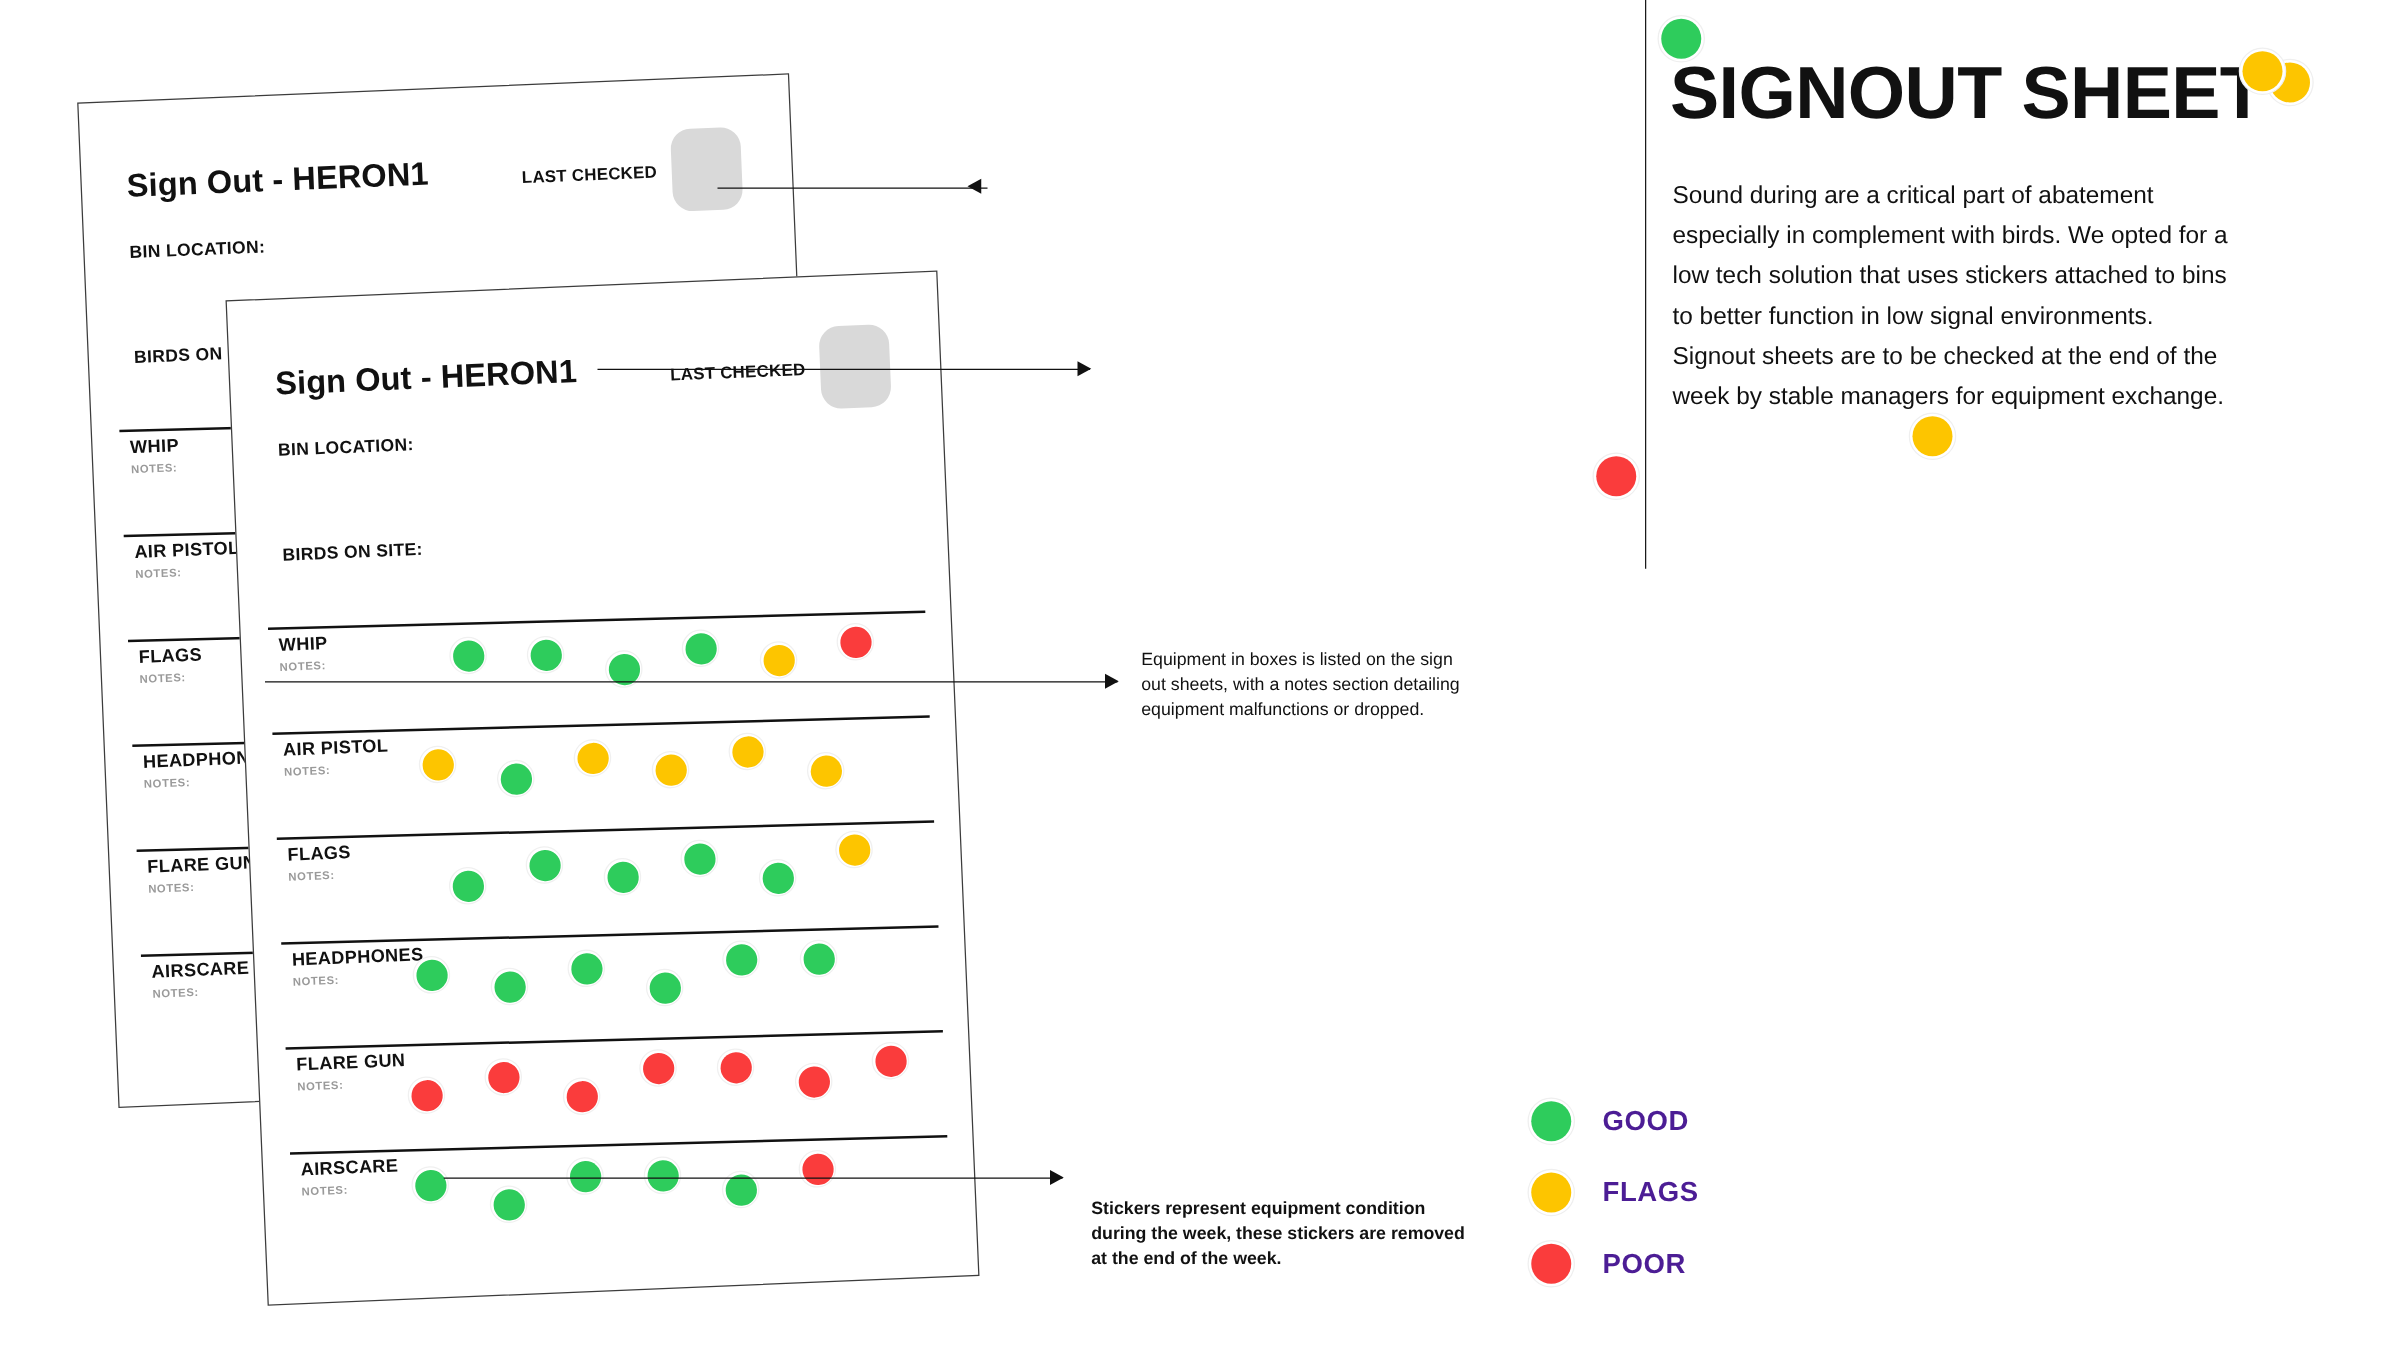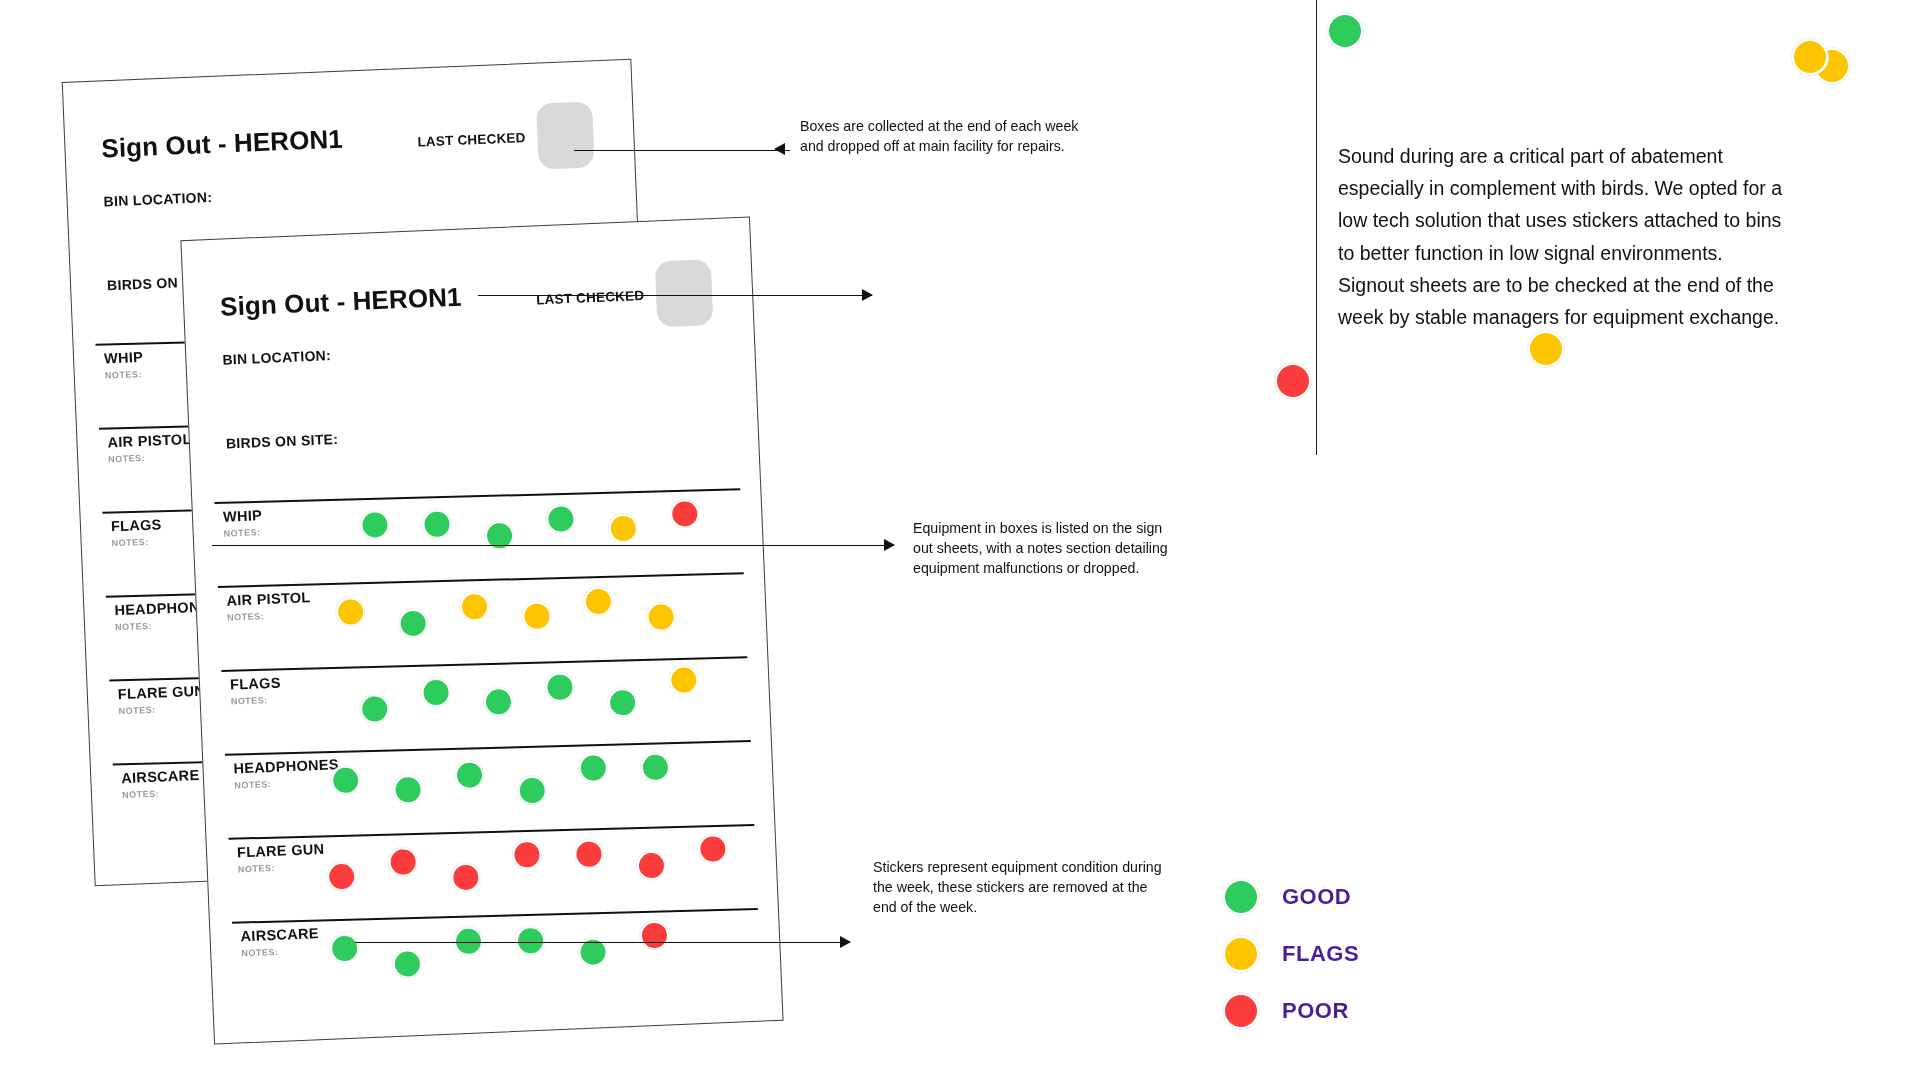--- a/index.html
+++ b/index.html
@@ -450,26 +450,26 @@
 
   <div class="leader" style="left:478px; top:295px; width:394px;"></div>
   <div class="arrow right" style="left:862px; top:289px;"></div>
 
   <div class="leader" style="left:212px; top:545px; width:682px;"></div>
   <div class="arrow right" style="left:884px; top:539px;"></div>
 
   <div class="leader" style="left:355px; top:942px; width:495px;"></div>
   <div class="arrow right" style="left:840px; top:936px;"></div>
 
-  <div class="anno" style="left:800px; top:116px; width:305px;">Boxes are collected at the end of each week and dropped off at main facility for repairs.</div>
   <div class="anno" style="left:913px; top:518px; width:272px;">Equipment in boxes is listed on the sign out sheets, with a notes section detailing equipment malfunctions or dropped.</div>
-  <div class="anno" style="left:873px; top:857px; width:300px;">Stickers represent equipment condition during the week, these stickers are removed at the end of the week.</div>
+  <div class="anno" style="left:873px; top:957px; width:300px;font-weight:bold;">Stickers represent equipment condition during the week, these stickers are removed at the end of the week.</div>
 
   <div id="info-panel">
     <div class="panel-divider"></div>
+    <div class="panel-title">SIGNOUT SHEET</div>
     <div class="panel-body">Sound during are a critical part of abatement especially in complement with birds. We opted for a low tech solution that uses stickers attached to bins to better function in low signal environments. Signout sheets are to be checked at the end of the week by stable managers for equipment exchange.</div>
 
     <div class="panel-dot" style="left:10px; top:12px;">
       <i style="background: rgb(46, 204, 92);"></i>
     </div>
     <div class="panel-dot" style="left:497px; top:47px;">
       <i style="background: rgb(253, 197, 0);"></i>
     </div>
     <div class="panel-dot" style="left:475px; top:38px;">
       <i style="background: rgb(253, 197, 0);"></i>

